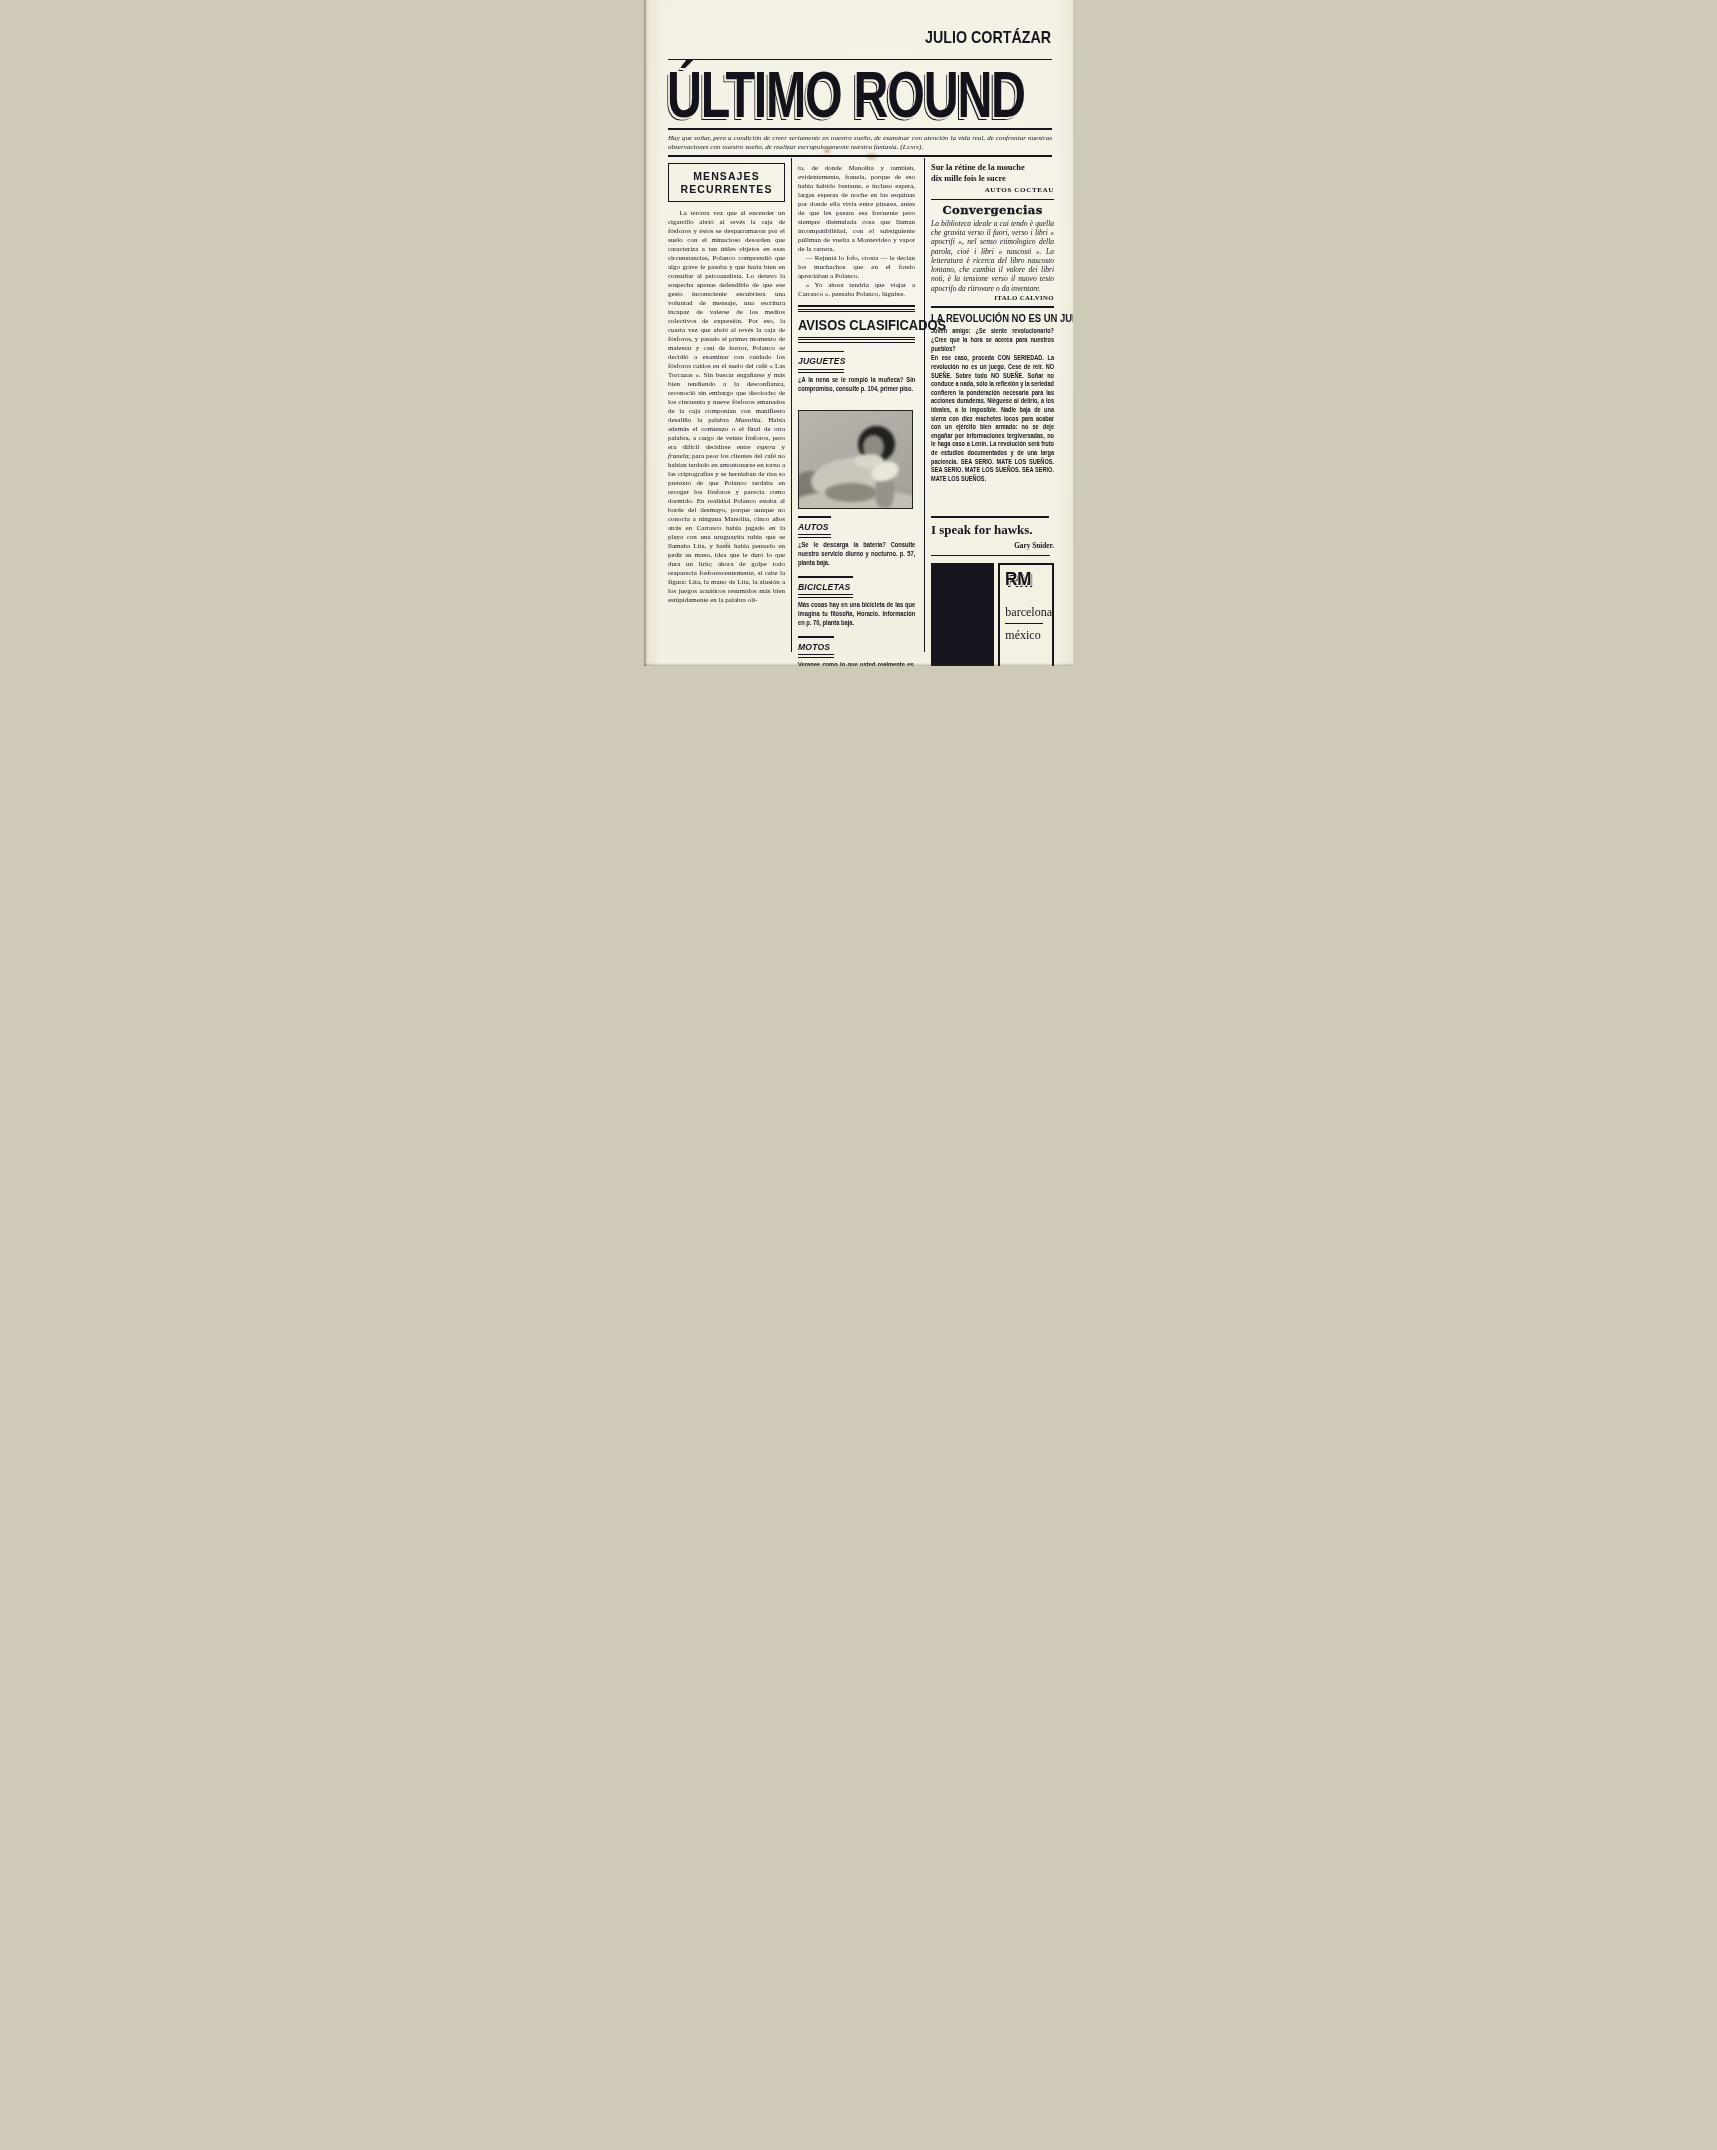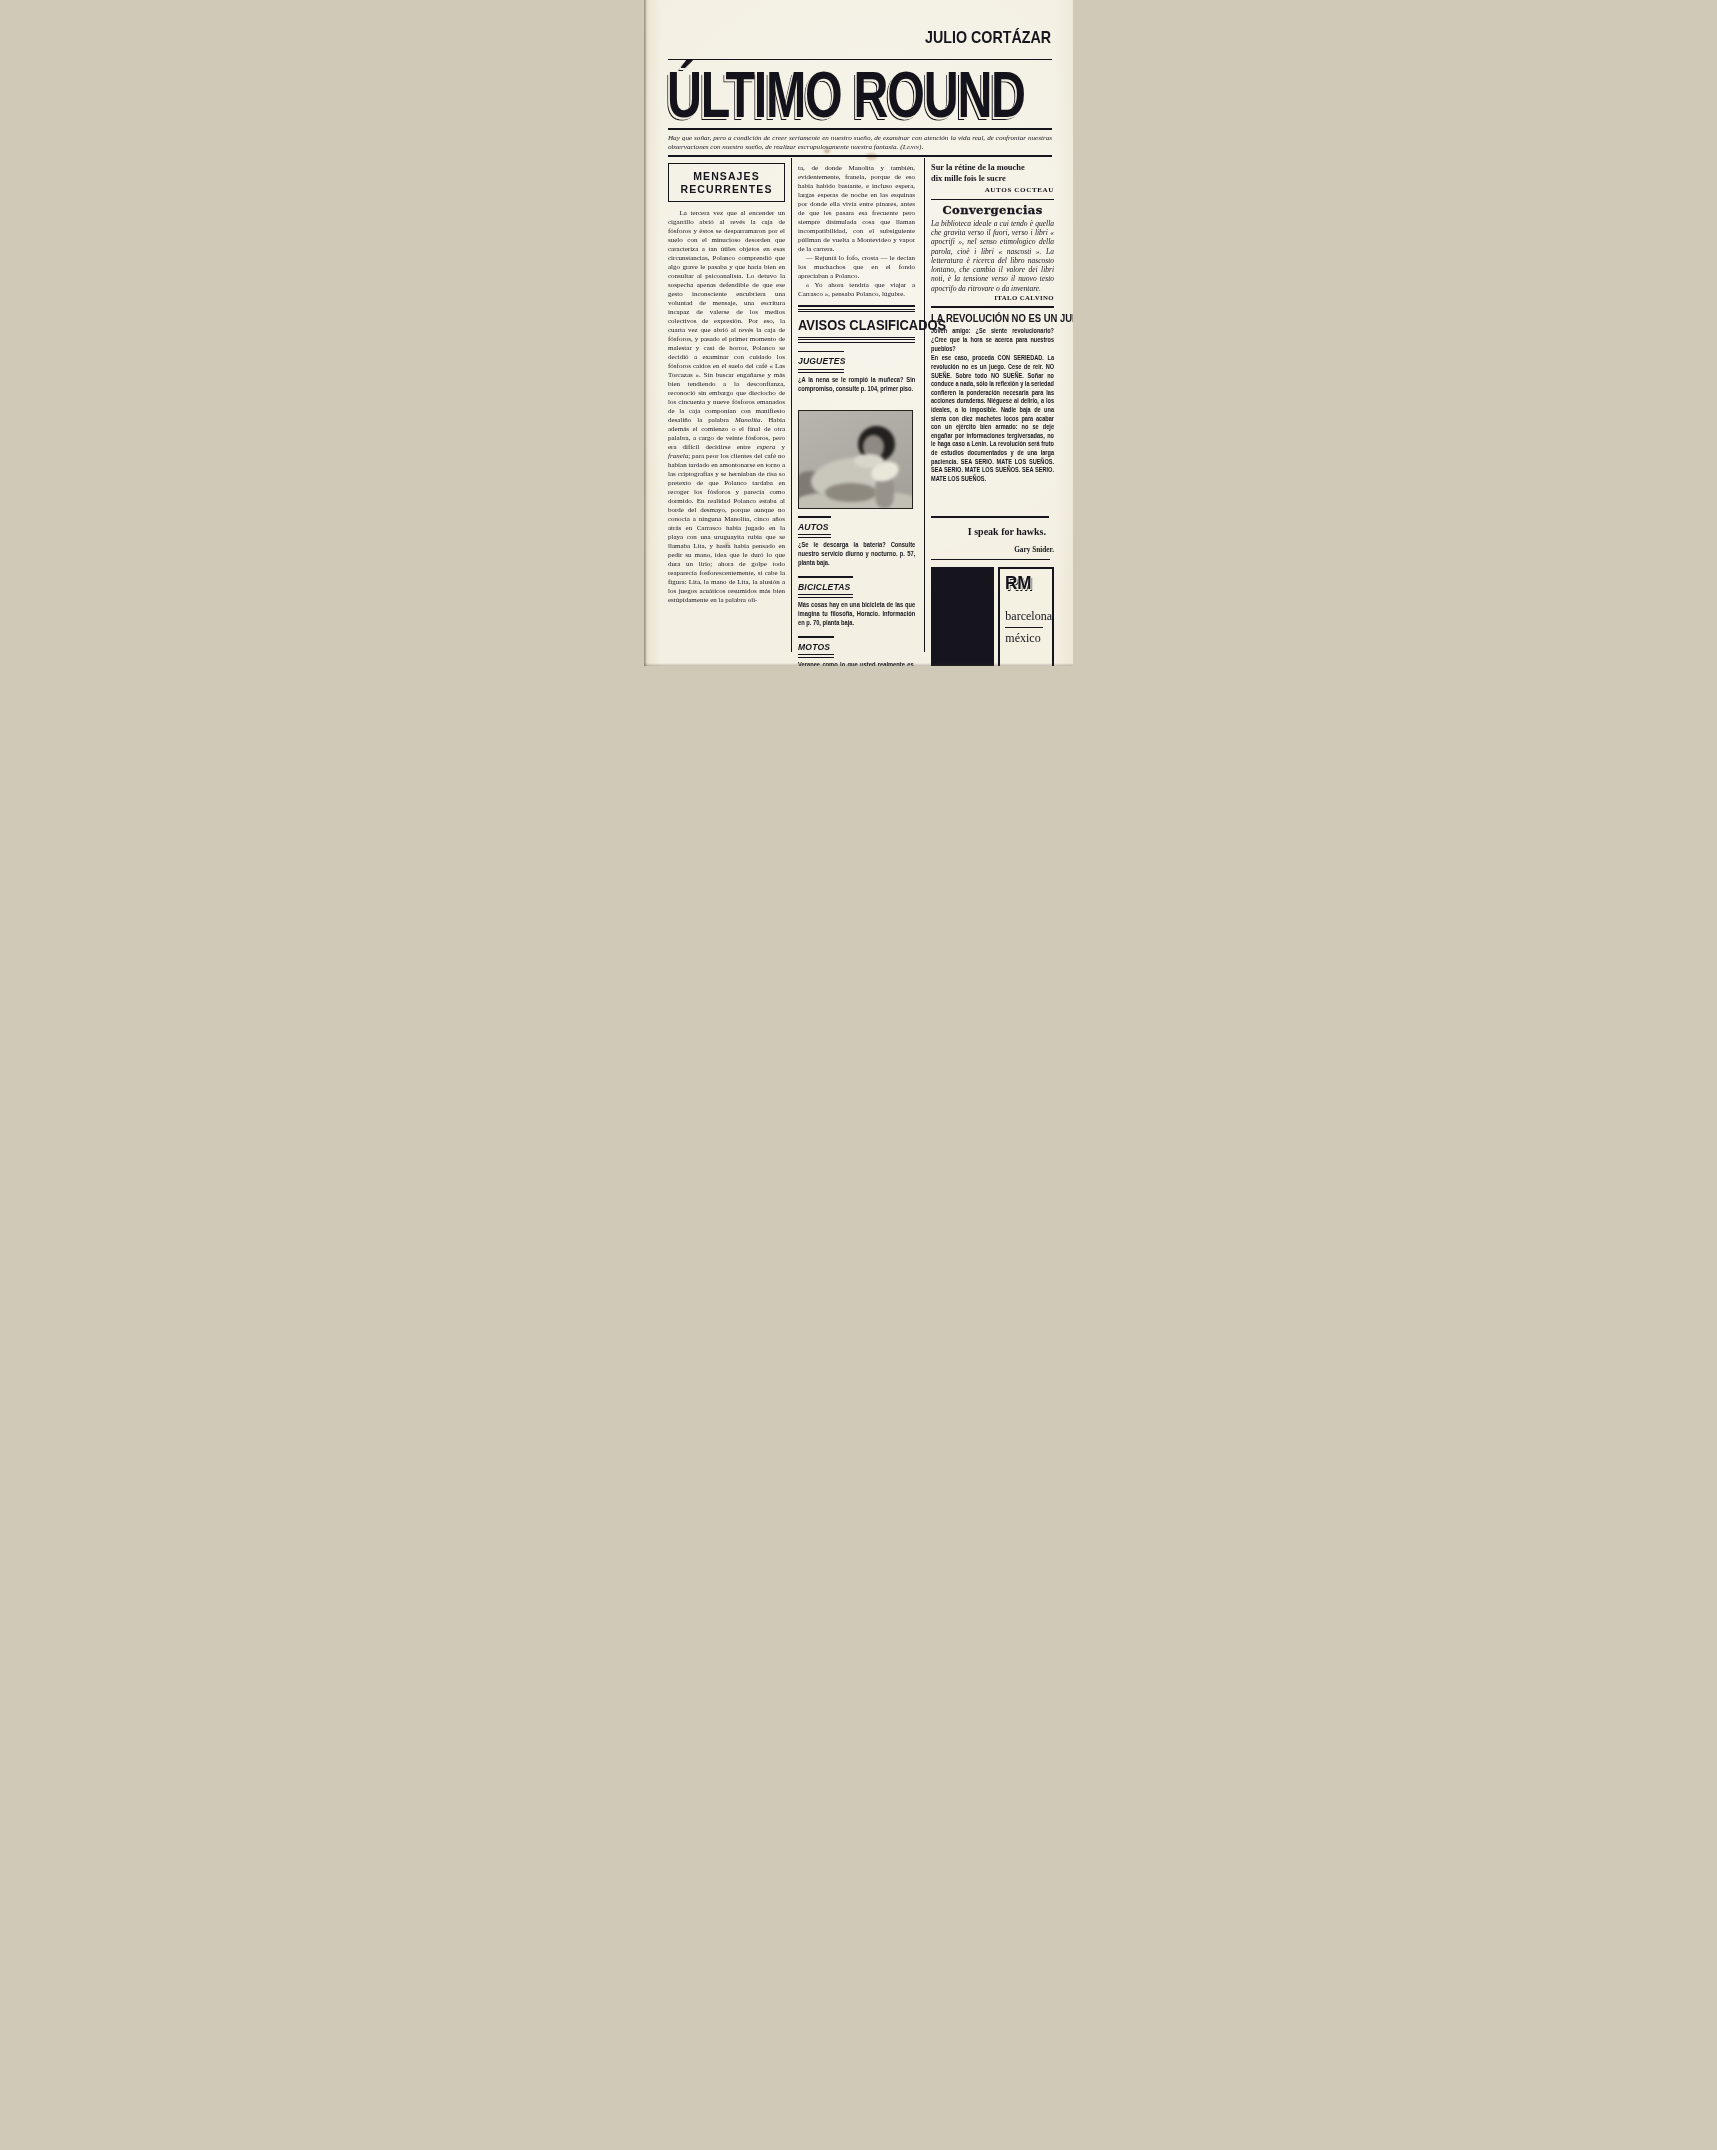--- a/index.html
+++ b/index.html
@@ -110,21 +110,21 @@
     font-weight:700;font-size:11.6px;letter-spacing:0.4px;-webkit-text-stroke:0.3px #16151d;}
   .calvino{font-style:italic;font-size:7.5px;line-height:9.3px;text-align:justify;margin:1.7px 0 0;}
   .attr-calvino{text-align:right;font-weight:700;font-size:6.8px;letter-spacing:0.4px;margin-top:1.3px;}
   .hr-rev{height:1.7px;margin:4.7px 0 3.9px;}
   .rev-title{margin:0;font-family:"Liberation Sans",sans-serif;font-weight:700;font-size:11px;}
   .rev-body{font-family:"Liberation Sans",sans-serif;font-weight:700;
     font-size:6.8px;line-height:8.6px;text-align:justify;
     width:150px;transform:scaleX(.82);transform-origin:left top;margin:3.9px 0 0;}
   .rev-wrap1{height:27px;} .rev-wrap2{height:156px;}
   .hr-hawk{height:2.2px;margin:5.2px 0 4.3px;width:96%;}
-  .hawks{font-weight:700;font-size:10px;margin:8px;text-align:right;}
+  .hawks{font-weight:700;font-size:13px;margin:0;}
   .attr-hawks{text-align:right;font-weight:700;font-size:7.3px;margin-top:3px;}
   .hr-pub{height:1.1px;margin:5.2px 0 0;width:97%;}
   .pub-row{margin-top:6.5px;display:flex;gap:3.9px;height:117px;}
   .pub-black{width:63px;background:#16151d;}
   .pub-box{flex:1;border:2.6px solid #16151d;background:#f4f0e2;padding:3.4px 0 0 5.6px;}
   .rm-logo{font-family:"Liberation Sans",sans-serif;font-weight:700;font-size:19px;
     letter-spacing:0;color:#14131b;display:inline-block;transform:scaleX(.9);transform-origin:left top;
     text-shadow:1.3px 1.3px 0 #f4f0e2,1.9px 1.9px 0 #14131b;}
   .city{font-size:12px;margin:15px 0 0;}
   .city-rule{height:0.9px;background:#16151d;width:38px;margin:3px 0 3.4px;}

